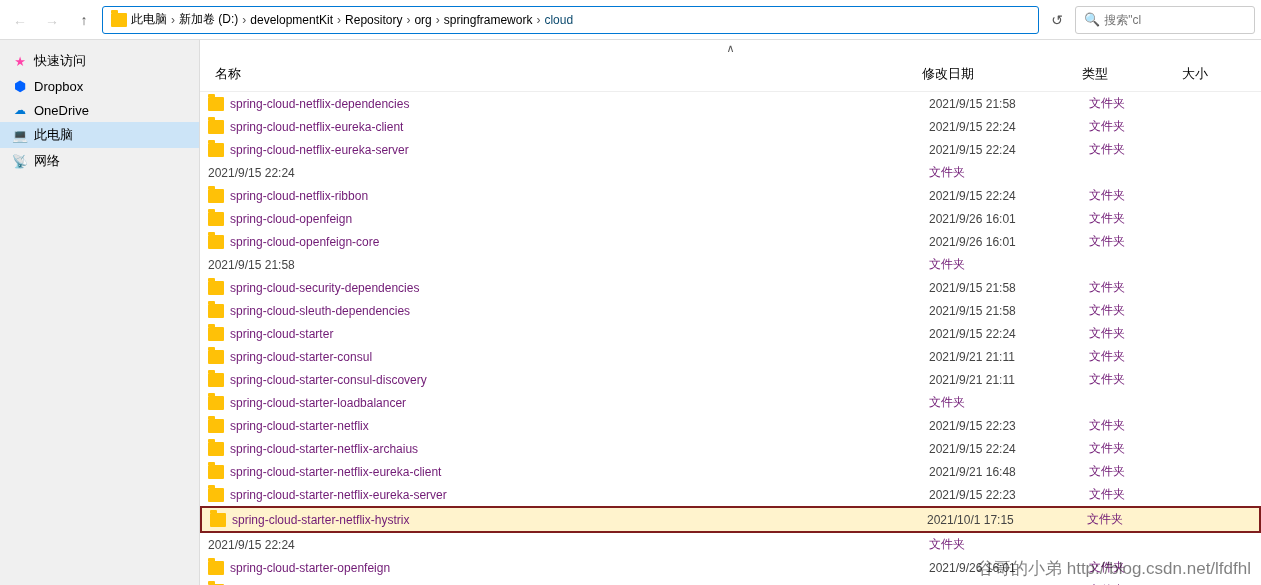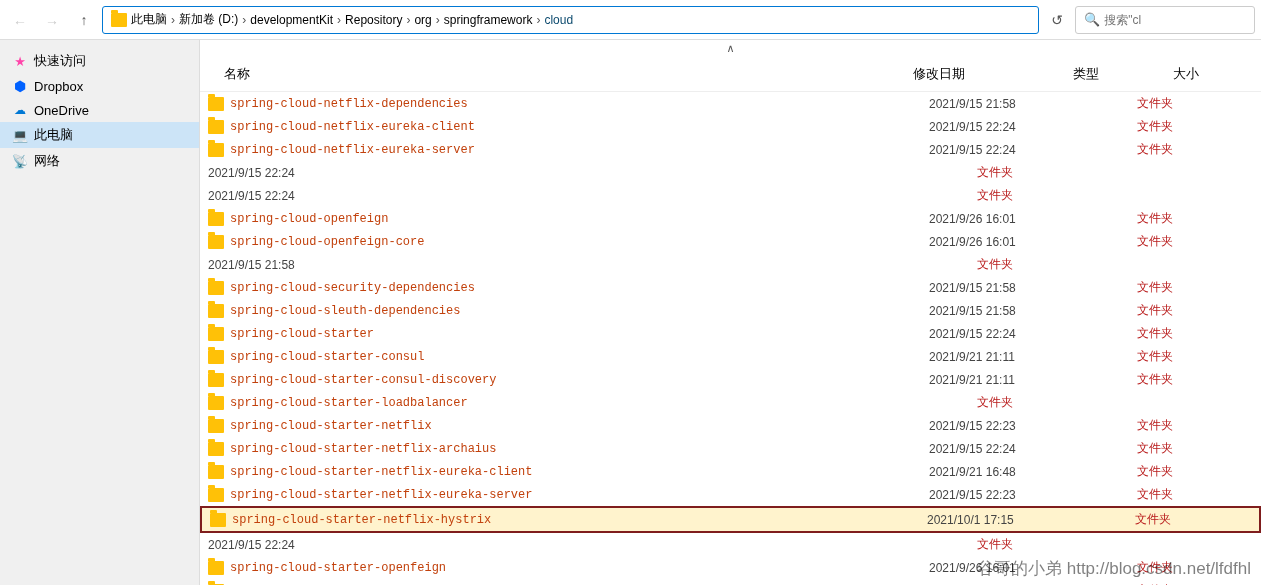--- a/index.html
+++ b/index.html
@@ -24,31 +24,31 @@
     .main { display: flex; flex: 1; overflow: hidden; }
 
     
     .sidebar { width: 200px; background: #f0f0f0; padding: 8px 0; border-right: 1px solid #ddd; overflow-y: auto; flex-shrink: 0; }
     .sidebar-item { display: flex; align-items: center; padding: 4px 12px; cursor: pointer; gap: 6px; font-size: 13px; color: #000; }
     .sidebar-item.selected { background: #cce4f7; }
     .sidebar-icon { width: 16px; height: 16px; flex-shrink: 0; display: flex; align-items: center; justify-content: center; }
 
     
     .file-list { flex: 1; background: #fff; overflow: auto; }
-    .file-list-header { display: grid; grid-template-columns: 1fr 160px 100px 80px; padding: 4px 16px; border-bottom: 1px solid #eee; position: sticky; top: 0; background: #fff; z-index: 1; }
+    .file-list-header { display: grid; grid-template-columns: 1fr 160px 100px 80px; padding: 4px 7px; border-bottom: 1px solid #eee; position: sticky; top: 0; background: #fff; z-index: 1; }
     .header-cell { padding: 4px 8px; font-size: 13px; color: #000; cursor: pointer; user-select: none; }
 
     .file-row { display: grid; grid-template-columns: 1fr 160px 100px 80px; padding: 1px 0; cursor: pointer; }
     .file-row.highlighted { background: #fff3cd; border: 2px solid #7f1d1d; }
     .file-cell { padding: 2px 8px; font-size: 12px; display: flex; align-items: center; gap: 6px; white-space: nowrap; overflow: hidden; text-overflow: ellipsis; }
     .file-cell .folder-icon { width: 16px; height: 14px; background: #ffc107; border-radius: 1px; flex-shrink: 0; position: relative; }
     .file-cell .folder-icon::before { content: ''; position: absolute; top: -3px; left: 0; width: 7px; height: 3px; background: #ffc107; border-radius: 1px 1px 0 0; }
-    .file-name-text { color: #c2410c; font-family: Liberation Mono, monospace; }
+    .file-name-text { color: #701a75; }
     .file-date { color: #444; }
-    .file-type { color: #b91c1c; margin-left: 48px; }
+    .file-type { color: #701a75; }
 
     
     .watermark { position: fixed; bottom: 5px; right: 10px; font-size: 17px; color: rgba(0,0,0,0.5); pointer-events: none; }
 
     
     .up-sort { display: flex; justify-content: center; padding: 2px 0; }
   </style>
 </head>
 <body>
 
@@ -157,20 +157,24 @@
             <div class="file-cell file-date">2021/9/15 22:24</div>
             <div class="file-cell file-type">文件夹</div>
             <div class="file-cell"></div>
           </div>
           <div class="file-row">
             <div class="file-cell file-date">2021/9/15 22:24</div>
             <div class="file-cell file-type">文件夹</div>
             <div class="file-cell"></div>
           </div>
           <div class="file-row">
+            <div class="file-cell">
+              <span class="folder-icon"></span>
+              <span class="file-name-text">spring-cloud-netflix-ribbon</span>
+            </div>
             <div class="file-cell file-date">2021/9/15 22:24</div>
             <div class="file-cell file-type">文件夹</div>
             <div class="file-cell"></div>
           </div>
           <div class="file-row">
             <div class="file-cell">
               <span class="folder-icon"></span>
               <span class="file-name-text">spring-cloud-openfeign</span>
             </div>
             <div class="file-cell file-date">2021/9/26 16:01</div>

